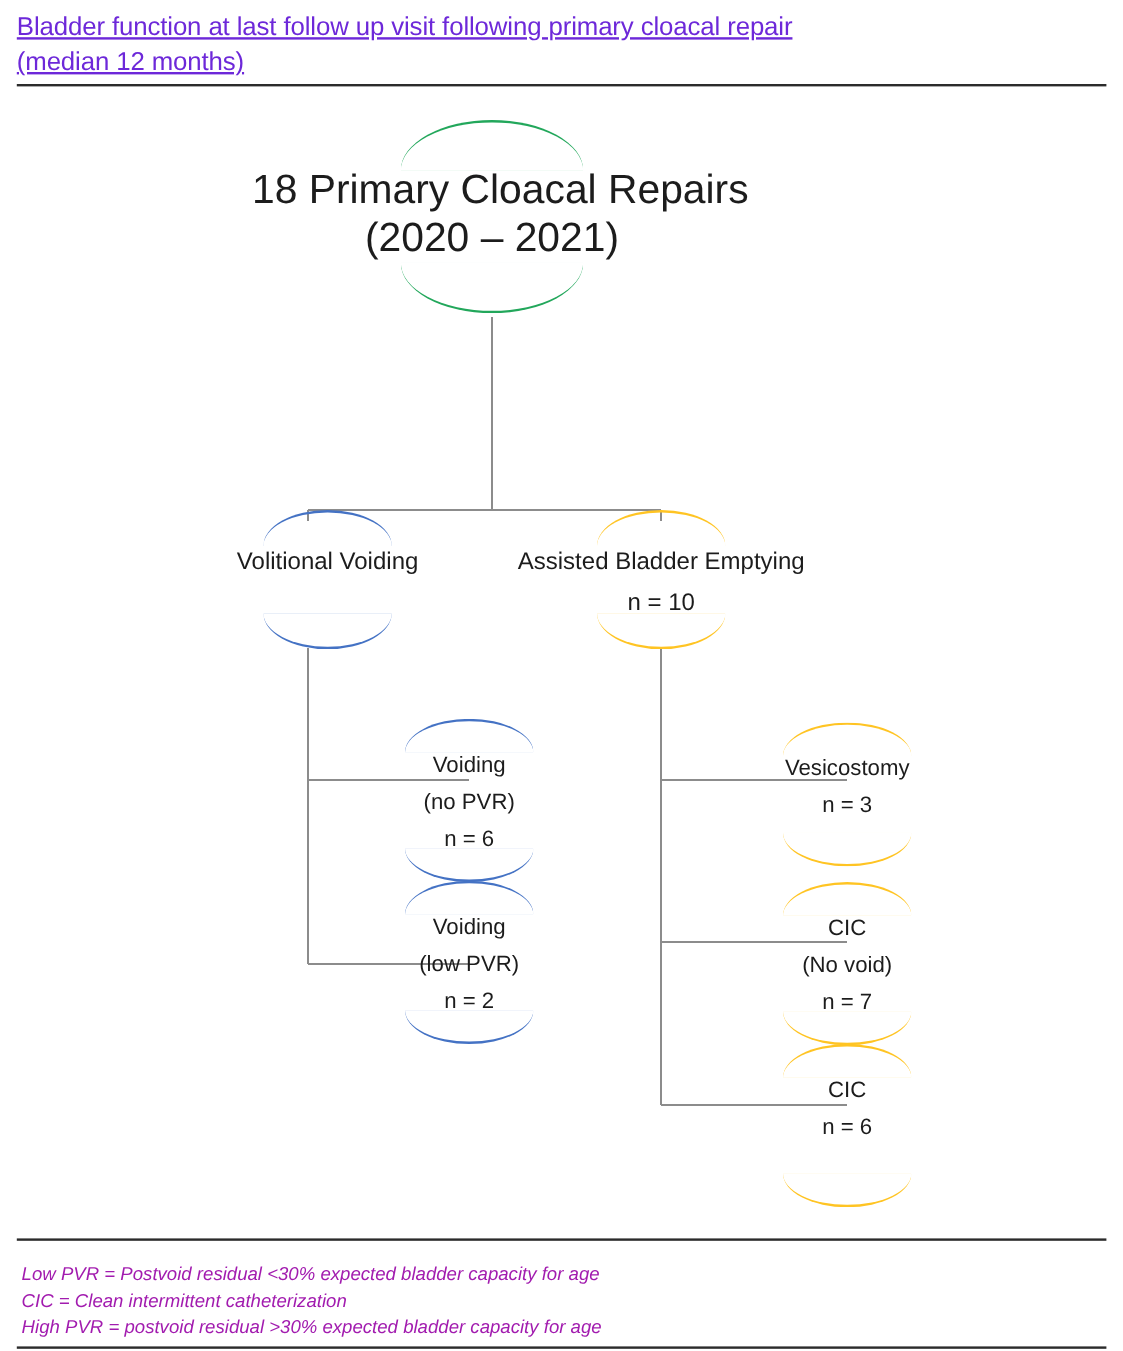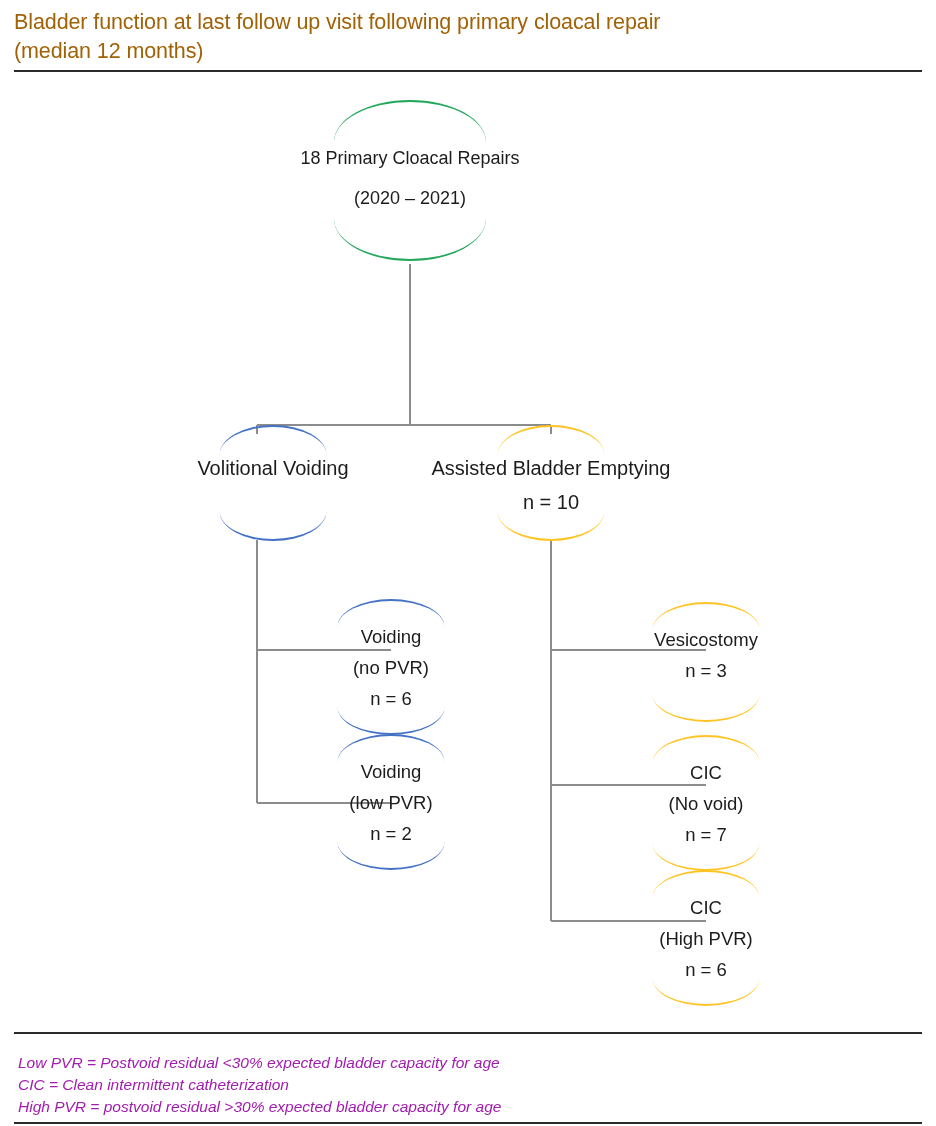--- a/index.html
+++ b/index.html
@@ -19,23 +19,24 @@
   
   #header {
     position: absolute;
     left: 14px;
     top: 8px;
     width: 908px;
   }
   #header .title-line {
     font-size: 21.5px;
     line-height: 29px;
-    color: #a16207;
+    color: #6d28d9;
     letter-spacing: -0.1px;
     white-space: nowrap;
+    text-decoration: underline;
   }
   #header-rule {
     position: absolute;
     left: 14px;
     top: 70px;
     width: 908px;
     height: 0;
     border-top: 2.2px solid #2b2b2b;
   }
 
@@ -86,21 +87,21 @@
     border-left: 0; border-right: 0; border-top: 0;
   }
 
   
   #node-root {
     left: 210px;
     top: 22px;
     width: 400px;
   }
   #node-root .label {
-    font-size: 18px;
+    font-size: 34px;
     line-height: 40px;
   }
   #node-root .arc { width: 152px; height: 42px; }
   #node-root .arc.top { top: 0px; }
   #node-root .arc.bottom { top: 119px; }
   #node-root .labels { padding-top: 38px; }
 
   
   .node-l2 { width: 330px; }
   .node-l2 .label { font-size: 20px; line-height: 34px; }
@@ -255,21 +256,20 @@
       <div class="label">(No void)</div>
       <div class="label">n = 7</div>
     </div>
   </div>
 
   <div class="node node-leaf" id="node-cic-highpvr">
     <div class="arc top" style="border-top-color:#FFC423;"></div>
     <div class="arc bottom" style="border-bottom-color:#FFC423;"></div>
     <div class="labels">
       <div class="label">CIC</div>
-      <div class="label">(High PVR)</div>
       <div class="label">n = 6</div>
     </div>
   </div>
 
 </div>
 
 <div id="footer-rule-top"></div>
 <div id="footnotes">
   <div class="fn">Low PVR = Postvoid residual &lt;30% expected bladder capacity for age</div>
   <div class="fn">CIC = Clean intermittent catheterization</div>

